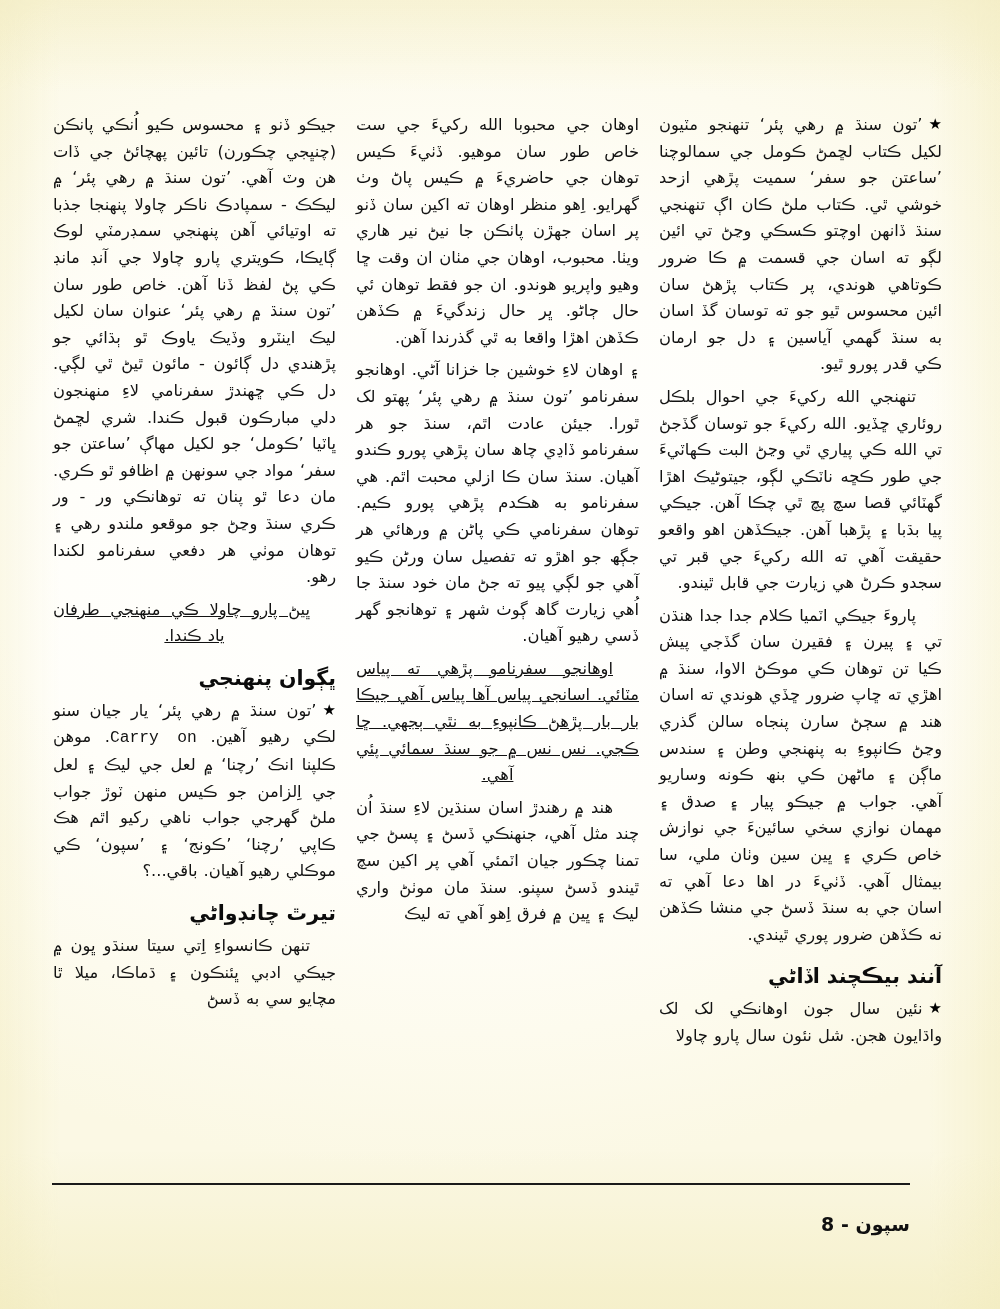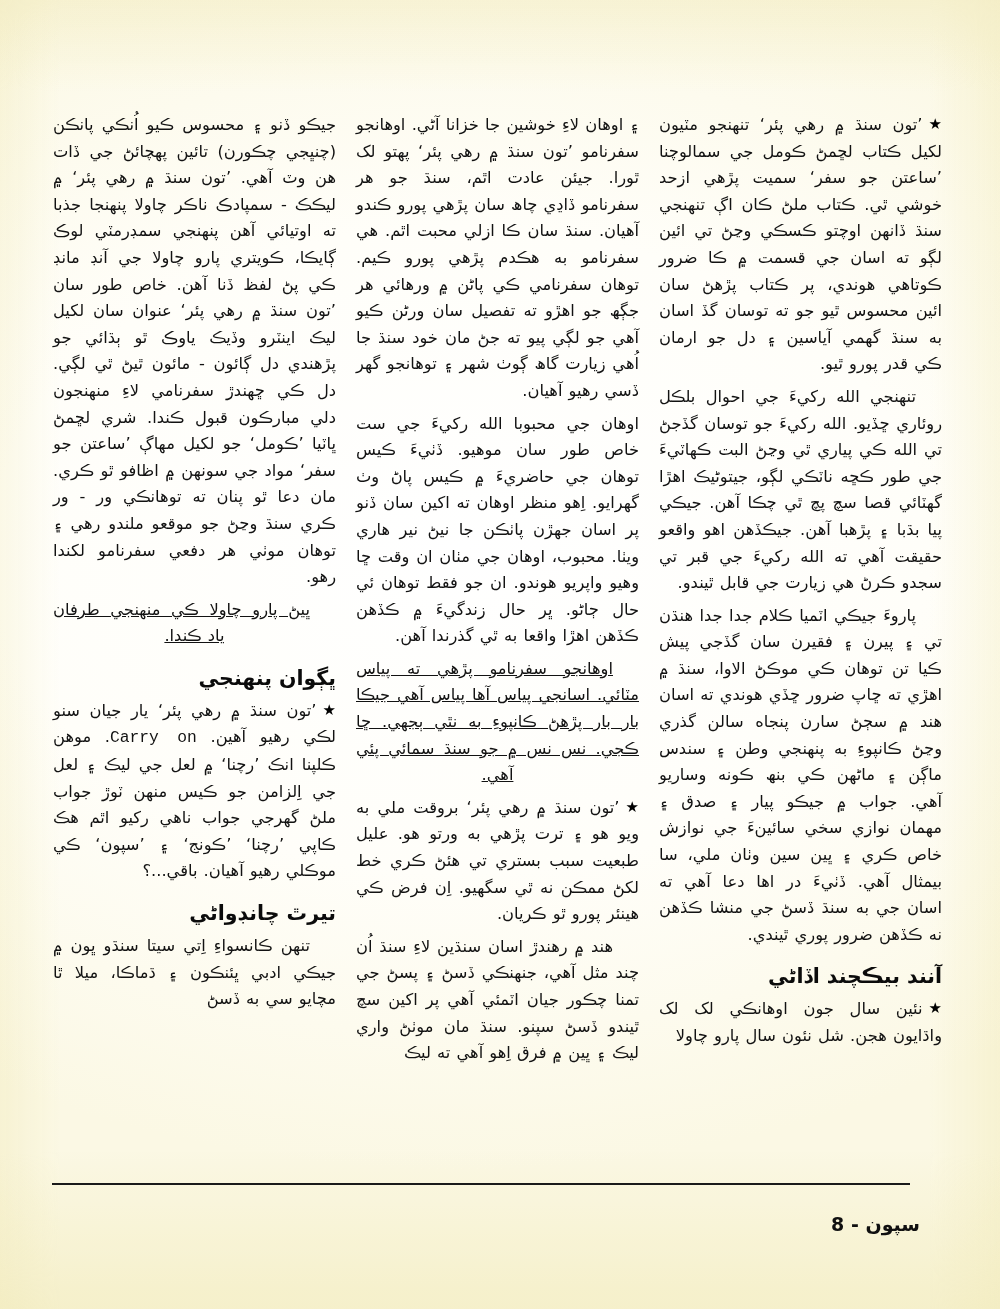--- a/index.html
+++ b/index.html
@@ -103,21 +103,21 @@
     left: 52px;
     top: 1183px;
     width: 858px;
     height: 2.3px;
     background: #1a1a1a;
     z-index: 3;
   }
   #footer {
     position: absolute;
     top: 1212px;
-    left: 70px;
+    left: 60px;
     width: 858px;
     text-align: left;
     z-index: 3;
   }
   #footer-text {
     display: inline-block;
     direction: rtl;
     font-size: 19px;
     line-height: 24px;
     font-weight: bold;
@@ -145,26 +145,23 @@
       </p>
       <p class="para indent">تنهنجي الله رکيءَ جي احوال بلڪل روئاري ڇڏيو. الله رکيءَ جو توسان گڏجڻ تي الله ڪي پياري ٿي وڃڻ البت ڪهاٽيءَ جي طور ڪڇه ناٽڪي لڳو، جيتوڻيڪ اهڙا گهٽائي قصا سچ پچ ٿي چڪا آهن. جيڪي پيا بڌبا ۽ پڙهبا آهن. جيڪڏهن اهو واقعو حقيقت آهي ته الله رکيءَ جي قبر تي سجدو ڪرڻ هي زيارت جي قابل ٿيندو.</p>
       <p class="para indent">پاروءَ جيڪي اٽميا ڪلام جدا جدا هنڌن تي ۽ پيرن ۽ فقيرن سان گڏجي پيش ڪيا تن توهان ڪي موڪڻ الاوا، سنڌ ۾ اهڙي ته ڇاپ ضرور ڇڏي هوندي ته اسان هند ۾ سڄڻ سارن پنجاه سالن گذري وڃڻ ڪانپوءِ به پنهنجي وطن ۽ سندس ماڳن ۽ ماڻهن ڪي بنھ ڪونه وساريو آهي. جواب ۾ جيڪو پيار ۽ صدق ۽ مهمان نوازي سخي سائينءَ جي نوازش خاص ڪري ۽ ڀين سين وٺان ملي، سا بيمثال آهي. ڏٺيءَ در اها دعا آهي ته اسان جي به سنڌ ڏسڻ جي منشا ڪڏهن نه ڪڏهن ضرور پوري ٿيندي.</p>
       <div class="heading">آنند بيڪچند اڏاڻي</div>
       <p class="para">
         <span class="star">★</span><span>نئين سال جون اوهانڪي لک لک واڌايون هجن. شل نئون سال پارو چاولا</span>
       </p>
     </div>
 
     <div class="column">
+      <p class="para">اوهان جي محبوبا الله رکيءَ جي ست خاص طور سان موهيو. ڏٺيءَ ڪيس توهان جي حاضريءَ ۾ ڪيس پاڻ وٺ گهرايو. اِهو منظر اوهان ته اکين سان ڏنو پر اسان جهڙن پاٺڪن جا نيڻ نير هاري ويٺا. محبوب، اوهان جي مٺان ان وقت ڇا وهيو واپريو هوندو. ان جو فقط توهان ئي حال ڄاڻو. ڀر حال زندگيءَ ۾ ڪڏهن ڪڏهن اهڙا واقعا به ٿي گذرندا آهن.</p>
       <p class="para">۽ اوهان لاءِ خوشين جا خزانا آڻي. اوهانجو سفرنامو ’تون سنڌ ۾ رهي پئر‘ پهتو لک ٿورا. جيئن عادت اٿم، سنڌ جو هر سفرنامو ڏاڍي چاھ سان پڙهي پورو ڪندو آهيان. سنڌ سان ڪا ازلي محبت اٿم. هي سفرنامو به هڪدم پڙهي پورو ڪيم. توهان سفرنامي ڪي پاڻن ۾ ورهائي هر جڳھ جو اهڙو ته تفصيل سان ورڻن ڪيو آهي جو لڳي پيو ته جڻ مان خود سنڌ جا اُهي زيارت گاھ ڳوٺ شهر ۽ توهانجو گهر ڏسي رهيو آهيان.</p>
-      <p class="para">اوهان جي محبوبا الله رکيءَ جي ست خاص طور سان موهيو. ڏٺيءَ ڪيس توهان جي حاضريءَ ۾ ڪيس پاڻ وٺ گهرايو. اِهو منظر اوهان ته اکين سان ڏنو پر اسان جهڙن پاٺڪن جا نيڻ نير هاري ويٺا. محبوب، اوهان جي مٺان ان وقت ڇا وهيو واپريو هوندو. ان جو فقط توهان ئي حال ڄاڻو. ڀر حال زندگيءَ ۾ ڪڏهن ڪڏهن اهڙا واقعا به ٿي گذرندا آهن.</p>
       <p class="para indent center-last">اوهانجو سفرنامو پڙهي ته پياس مٽائي. اسانجي پياس آها پياس آهي جيڪا بار بار پڙهڻ ڪانپوءِ به نٿي ٻجهي. ڇا ڪجي. نس نس ۾ جو سنڌ سمائي پئي آهي.</p>
-      <p class="para">
-        <span class="star">★</span><span>’تون سنڌ ۾ رهي پئر‘ بروقت ملي به ويو هو ۽ ترت پڙهي به ورتو هو. عليل طبعيت سبب بستري تي هئڻ ڪري خط لکڻ ممڪن نه ٿي سگهيو. اِن فرض ڪي هينئر پورو ٿو ڪريان.</span>
-      </p>
       <p class="para indent">هند ۾ رهندڙ اسان سنڌين لاءِ سنڌ اُن چند مثل آهي، جنهنڪي ڏسڻ ۽ پسڻ جي تمنا چڪور جيان اٽمئي آهي پر اکين سچ ٿيندو ڏسڻ سپنو. سنڌ مان موٺڻ واري ليڪ ۽ ڀين ۾ فرق اِهو آهي ته ليڪ</p>
     </div>
 
     <div class="column">
       <p class="para">جيڪو ڏنو ۽ محسوس ڪيو اُنڪي پانڪن (چنڀجي چڪورن) تائين پهچائڻ جي ڏات هن وٽ آهي. ’تون سنڌ ۾ رهي پئر‘ ۾ ليڪڪ - سمپادڪ ناڪر چاولا پنهنجا جذبا ته اوتيائي آهن پنهنجي سمڊرمٽي لوڪ ڳايڪا، ڪويتري پارو چاولا جي آنڊ مانڊ ڪي پڻ لفظ ڏنا آهن. خاص طور سان ’تون سنڌ ۾ رهي پئر‘ عنوان سان لکيل ليڪ اينٽرو وڏيڪ ياوڪ ٿو ٻڌائي جو پڙهندي دل ڳائون - مائون ٿيڻ ٿي لڳي. دل ڪي ڇهندڙ سفرنامي لاءِ منهنجون دلي مبارڪون قبول ڪندا. شري لڇمڻ ڀاٽيا ’ڪومل‘ جو لکيل مهاڳ ’ساعتن جو سفر‘ مواد جي سونهن ۾ اظافو ٿو ڪري. مان دعا ٿو پنان ته توهانڪي ور - ور ڪري سنڌ وڃڻ جو موقعو ملندو رهي ۽ توهان موٺي هر دفعي سفرنامو لکندا رهو.</p>
       <p class="para indent center-last">ڀيڻ پارو چاولا ڪي منهنجي طرفان ياد ڪندا.</p>
       <div class="heading">ڀڳوان پنهنجي</div>
       <p class="para">
         <span class="star">★</span><span>’تون سنڌ ۾ رهي پئر‘ يار جيان سنو لڪي رهيو آهين. </span><span class="latin">Carry on</span><span>. موهن ڪلپنا انڪ ’رچنا‘ ۾ لعل جي ليڪ ۽ لعل جي اِلزامن جو ڪيس منهن ٽوڙ جواب ملڻ گهرجي جواب ناهي رکيو اٿم هڪ ڪاپي ’رچنا‘ ’ڪونج‘ ۽ ’سپون‘ ڪي موڪلي رهيو آهيان. باقي...؟</span>
       </p>

